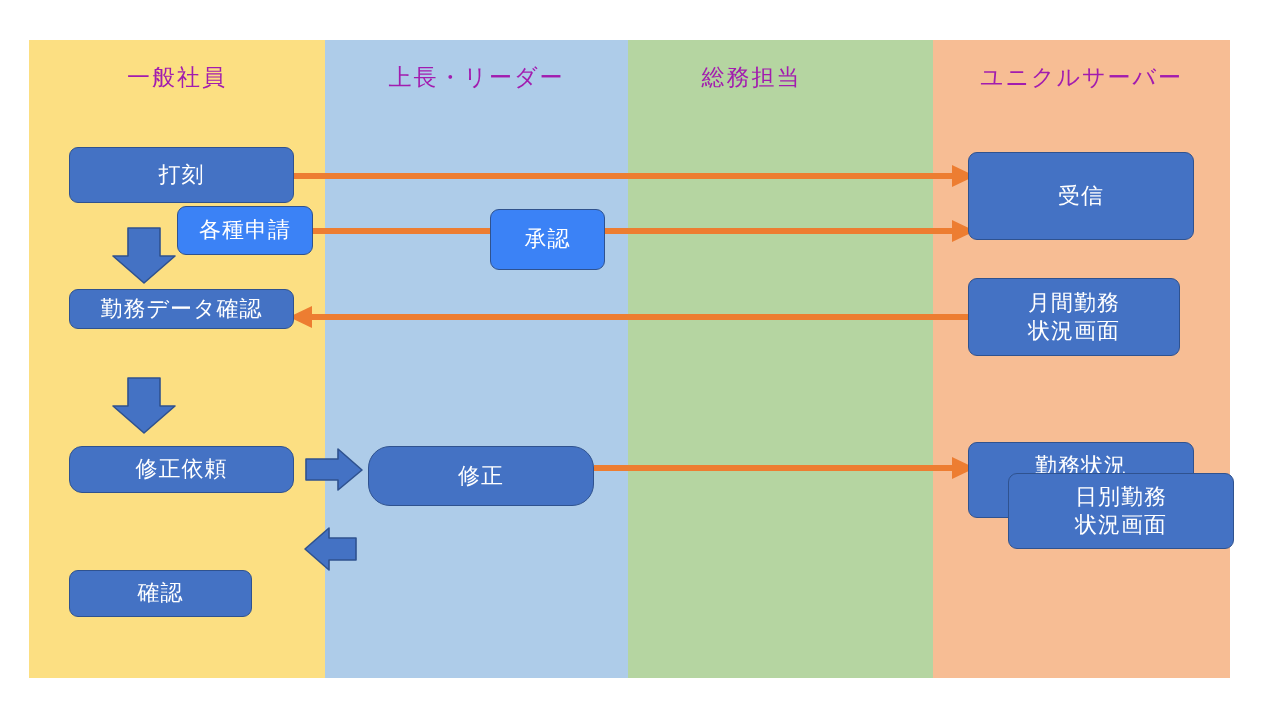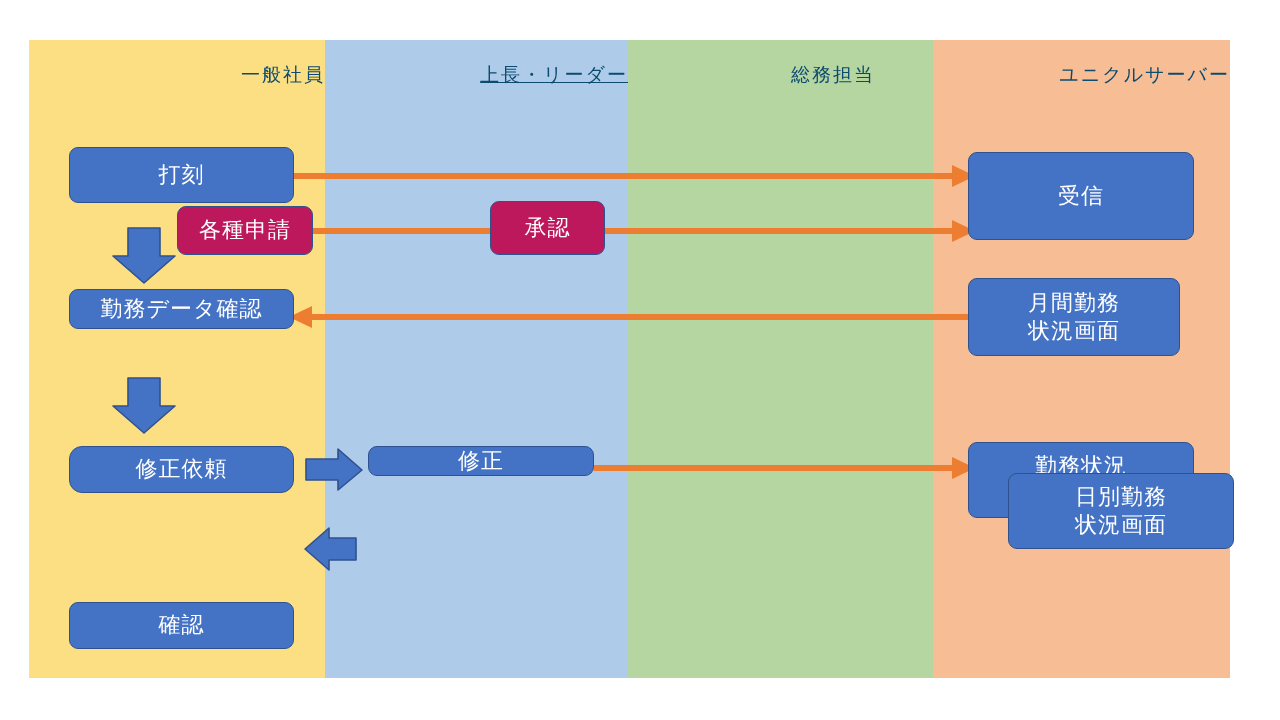--- a/index.html
+++ b/index.html
@@ -24,24 +24,24 @@
 
   
   .lane {
     position: absolute;
     top: 40px;
     height: 638px;
   }
   .lane-title {
     position: absolute;
     top: 62px;
-    text-align: right;
-    font-size: 19px;
+    text-align: center;
+    font-size: 23px;
     letter-spacing: 2px;
-    color: #0c4a6e;
+    color: #a21caf;
     white-space: nowrap;
     font-family: "DejaVu Serif", "Liberation Serif", serif;
   }
 
   
   .box {
     position: absolute;
     box-sizing: border-box;
     border-radius: 9px;
     border: 1.4px solid #2f528f;
@@ -50,21 +50,21 @@
     justify-content: center;
     text-align: center;
     color: #ffffff;
     font-size: 22px;
     line-height: 1.28;
     letter-spacing: 1px;
     font-family: "DejaVu Serif", "Liberation Serif", serif;
     white-space: pre-line;
   }
   .box.primary { background: #4472c4; }
-  .box.cyan    { background: #be185d; }
+  .box.cyan    { background: #3b82f6; }
 
   
   #connectors {
     position: absolute;
     left: 0; top: 0;
     width: 1280px;
     height: 720px;
     pointer-events: none;
   }
 </style>
@@ -72,21 +72,21 @@
 <body>
 
 <div id="canvas">
 
   <div class="lane" style="left:29px; width:296px; background:#fcdf82;"></div>
   <div class="lane" style="left:325px; width:303px; background:#aecce9;"></div>
   <div class="lane" style="left:628px; width:305px; background:#b5d5a1;"></div>
   <div class="lane" style="left:933px; width:297px; background:#f7bd94;"></div>
 
   <div class="lane-title" style="left:29px; width:296px;">一般社員</div>
-  <div class="lane-title" style="left:325px; width:303px;text-decoration:underline;">上長・リーダー</div>
+  <div class="lane-title" style="left:325px; width:303px;">上長・リーダー</div>
   <div class="lane-title" style="left:628px; width:247px;">総務担当</div>
   <div class="lane-title" style="left:933px; width:297px;">ユニクルサーバー</div>
 
   <svg id="connectors" viewBox="0 0 1280 720" width="1280" height="720">
 
     <g>
       <line x1="294" y1="176" x2="952" y2="176" stroke="#ed7d31" stroke-width="6"></line>
       <polygon points="952,165 975,176 952,187" fill="#ed7d31"></polygon>
     </g>
 
@@ -127,25 +127,25 @@
   </svg>
 
   <div class="box primary" style="left:69px; top:147px; width:225px; height:56px;border-radius:9px;">打刻</div>
 
   <div class="box cyan" style="left:177px; top:206px; width:136px; height:49px;">各種申請</div>
 
   <div class="box primary" style="left:69px; top:289px; width:225px; height:40px;">勤務データ確認</div>
 
   <div class="box primary" style="left:69px; top:446px; width:225px; height:47px;border-radius:13px;">修正依頼</div>
 
-  <div class="box primary" style="left:69px; top:570px; width:225px; height:47px;margin-top:32px;">確認</div>
+  <div class="box primary" style="left:69px; top:570px; width:183px; height:47px;">確認</div>
 
-  <div class="box cyan" style="left:490px; top:201px; width:115px; height:54px;">承認</div>
+  <div class="box cyan" style="left:490px; top:209px; width:115px; height:61px;">承認</div>
 
-  <div class="box primary" style="left:368px; top:446px; width:226px; height:30px;">修正</div>
+  <div class="box primary" style="left:368px; top:446px; width:226px; height:60px;border-radius:22px;">修正</div>
 
   <div class="box primary" style="left:968px; top:152px; width:226px; height:88px;">受信</div>
 
   <div class="box primary" style="left:968px; top:278px; width:212px; height:78px;">月間勤務
 状況画面</div>
 
   <div class="box primary" style="left:968px; top:398px; width:226px; height:76px;margin-top:44px;">勤務状況
 訂正画面</div>
 
   <div class="box primary" style="left:1008px; top:473px; width:226px; height:76px;">日別勤務

